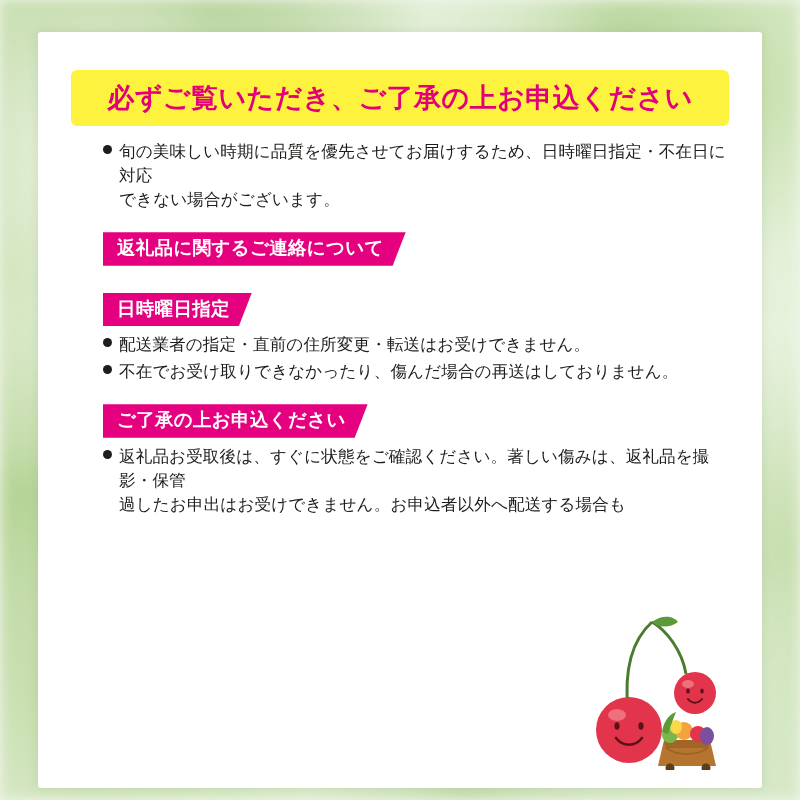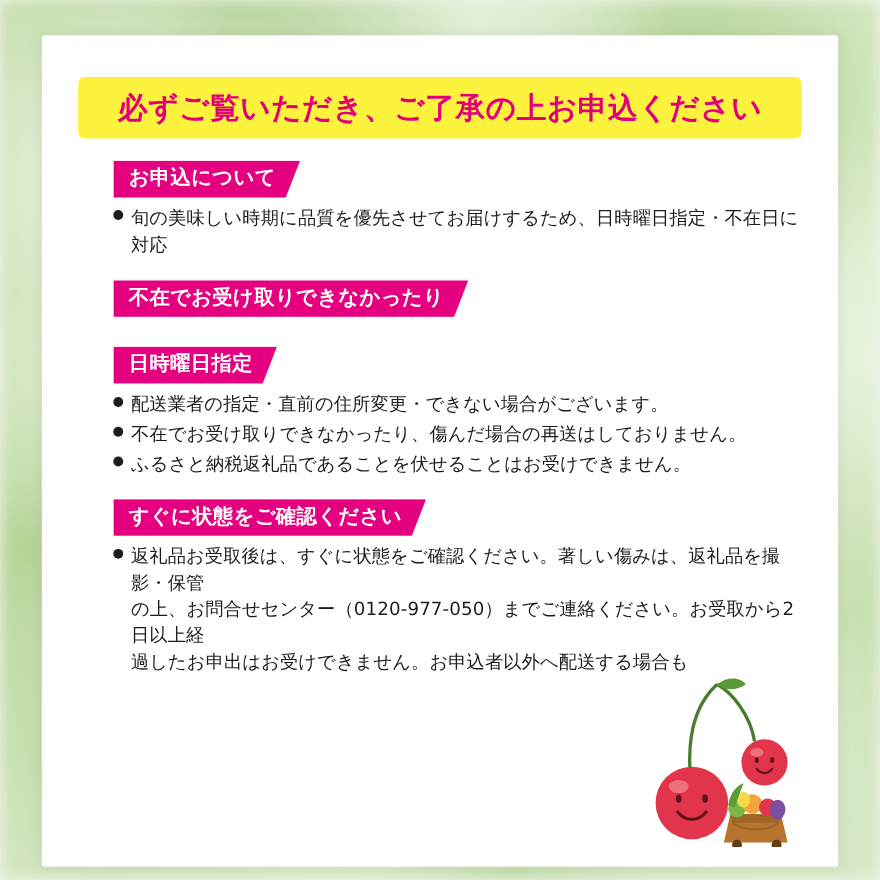--- a/index.html
+++ b/index.html
@@ -160,58 +160,53 @@
 
   <div id="card">
 
     <div id="title-banner">
       <span id="title-text">必ずご覧いただき、ご了承の上お申込ください</span>
     </div>
 
     <div id="sections">
 
       <div class="section">
-        <div class="sec-head">お申込について</div>
         <ul class="bullets">
           <li>
             <span class="dot"></span>
             <span class="cont">旬の美味しい時期に品質を優先させてお届けするため、日時曜日指定・不在日に対応</span>
+            <span class="cont">できない場合がございます。</span>
           </li>
         </ul>
       </div>
 
       <div class="section">
-        <div class="sec-head">不在でお受け取りできなかったり</div>
+        <div class="sec-head">返礼品に関するご連絡について</div>
       </div>
 
       <div class="section">
         <div class="sec-head">日時曜日指定</div>
         <ul class="bullets">
           <li>
             <span class="dot"></span>
-            <span class="cont">配送業者の指定・直前の住所変更・できない場合がございます。</span>
+            <span class="cont">配送業者の指定・直前の住所変更・転送はお受けできません。</span>
           </li>
           <li>
             <span class="dot"></span>
             <span class="cont">不在でお受け取りできなかったり、傷んだ場合の再送はしておりません。</span>
           </li>
-          <li>
-            <span class="dot"></span>
-            <span class="cont">ふるさと納税返礼品であることを伏せることはお受けできません。</span>
-          </li>
         </ul>
       </div>
 
       <div class="section">
-        <div class="sec-head">すぐに状態をご確認ください</div>
+        <div class="sec-head">ご了承の上お申込ください</div>
         <ul class="bullets">
           <li>
             <span class="dot"></span>
             <span class="cont">返礼品お受取後は、すぐに状態をご確認ください。著しい傷みは、返礼品を撮影・保管</span>
-            <span class="cont">の上、お問合せセンター（0120-977-050）までご連絡ください。お受取から2日以上経</span>
             <span class="cont">過したお申出はお受けできません。お申込者以外へ配送する場合も</span>
           </li>
         </ul>
       </div>
 
 
     </div>
 
     <svg id="mascot" viewBox="0 0 170 200">
 

